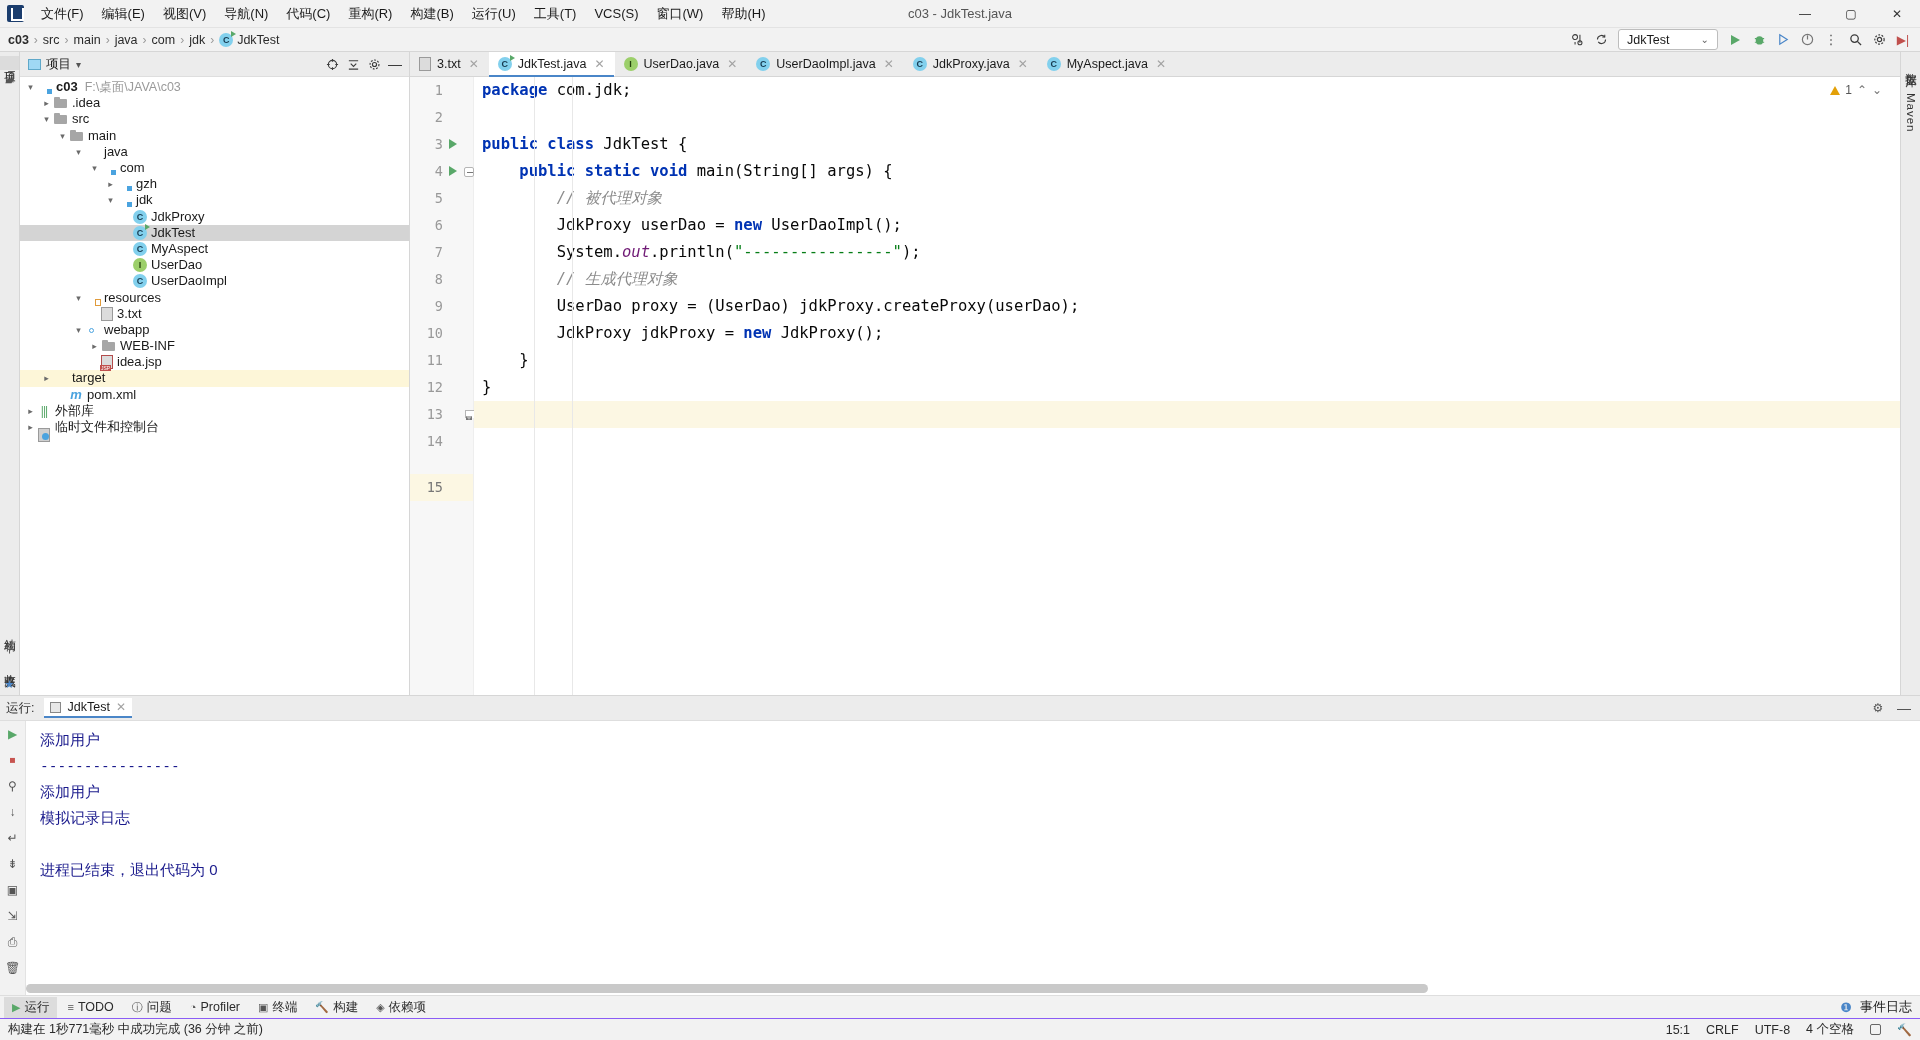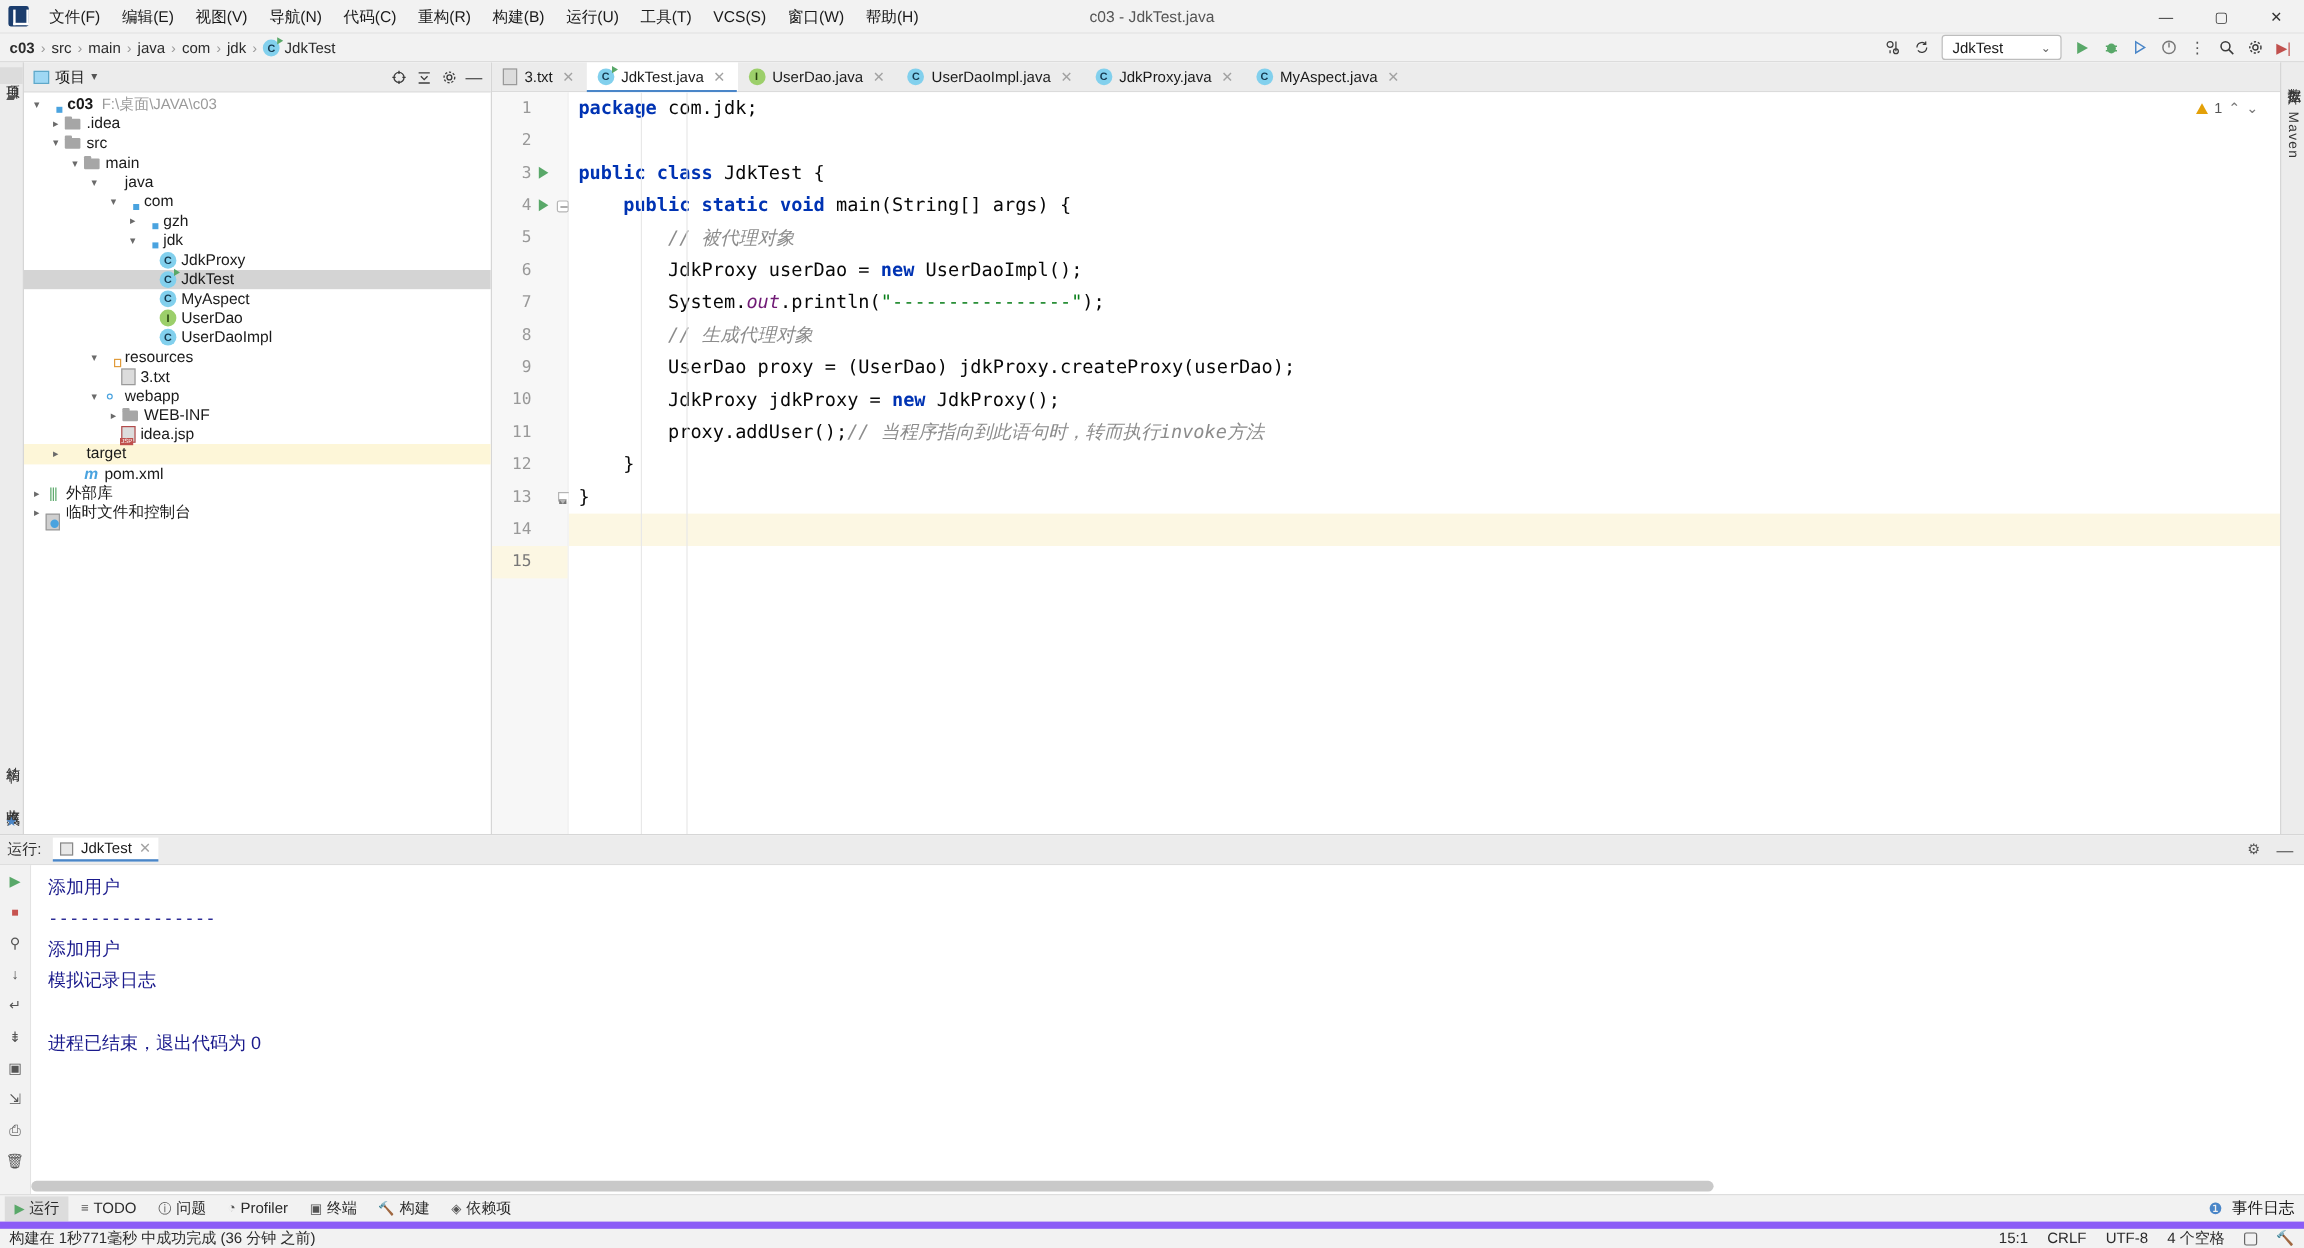--- a/index.html
+++ b/index.html
@@ -184,21 +184,21 @@
 
   .editorbody { flex: 1; display: flex; min-height: 0; position: relative; background: #fff; }
   .gutter {
     width: 64px; flex: 0 0 64px; background: #f7f7f7; border-right: 1px solid #eee;
     position: relative; font-family: "DejaVu Sans Mono", monospace; font-size: 13.5px;
   }
   .gline {
     height: 27px; line-height: 27px; text-align: right; padding-right: 30px;
     color: #999; position: relative;
   }
-  .gline.cur { background: #fcf7e3; color: #777; }
+  .gline.cur { background: #fcf7e3; color: #777; margin-top: 19px; }
   .runarrow {
     position: absolute; right: 16px; top: 8px; width: 0; height: 0;
     border-left: 8px solid #59a869; border-top: 5px solid transparent; border-bottom: 5px solid transparent;
   }
   .foldmark {
     position: absolute; right: -1px; top: 9px; width: 10px; height: 10px;
     border: 1px solid #b5b5b5; border-radius: 2px; background: #fff;
   }
   .foldmark::after {
     content: ""; position: absolute; left: 2px; top: 4px; width: 6px; height: 1px; background: #777;
@@ -289,21 +289,21 @@
   }
   .bb-item {
     display: flex; align-items: center; gap: 4px; padding: 2px 8px; font-size: 12.5px; color: #2b2b2b;
   }
   .bb-item.sel { background: #dcdcdc; }
   .bb-right { margin-left: auto; display: flex; align-items: center; gap: 8px; padding-right: 8px; }
 
   
   .statusbar {
     height: 22px; flex: 0 0 22px; display: flex; align-items: center;
-    background: #f2f2f2; border-top: 6px solid #8b5cf6; padding: 0 8px; font-size: 12.5px; color: #2b2b2b;
+    background: #f2f2f2; border-top: 1px solid #8b5cf6; padding: 0 8px; font-size: 12.5px; color: #2b2b2b;
   }
   .sb-right { margin-left: auto; display: flex; align-items: center; gap: 16px; }
   .lockic { width: 11px; height: 11px; border: 1.5px solid #666; border-radius: 2px; position: relative; }
   .hammer { color: #777; font-size: 12px; }
 </style>
 </head>
 <body>
 
 <div class="app">
 
@@ -665,21 +665,20 @@
         <div class="cline"><span class="kw">package</span><span class="plain"> com.jdk;</span></div>
             <div class="cline">&nbsp;</div>
             <div class="cline"><span class="kw">public class </span><span class="plain">JdkTest </span><span class="plain">{</span></div>
             <div class="cline"><span class="kw">    public static void </span><span class="plain">main(String[] args) {</span></div>
             <div class="cline"><span class="cmt">        // 被代理对象</span></div>
             <div class="cline"><span class="plain">        JdkProxy userDao = </span><span class="kw">new</span><span class="plain"> UserDaoImpl();</span></div>
             <div class="cline"><span class="plain">        System.</span><span class="fld">out</span><span class="plain">.println(</span><span class="str">"----------------"</span><span class="plain">);</span></div>
             <div class="cline"><span class="cmt">        // 生成代理对象</span></div>
             <div class="cline"><span class="plain">        UserDao proxy = (UserDao) jdkProxy.createProxy(userDao);</span></div>
             <div class="cline"><span class="plain">        JdkProxy jdkProxy = </span><span class="kw">new</span><span class="plain"> JdkProxy();</span></div>
-            <div class="cline"><span class="plain">        proxy.addUser();</span><span class="cmt">// 当程序指向到此语句时，转而执行invoke方法</span></div>
             <div class="cline"><span class="plain">    }</span></div>
             <div class="cline"><span class="plain">}</span></div>
             <div class="cline cur">&nbsp;</div>
           </div>
         <div class="inspect-widget">
           <span class="warn-tri"></span>
           <span>1</span>
           <span style="color:#777">⌃</span>
           <span style="color:#777">⌄</span>
         </div>

